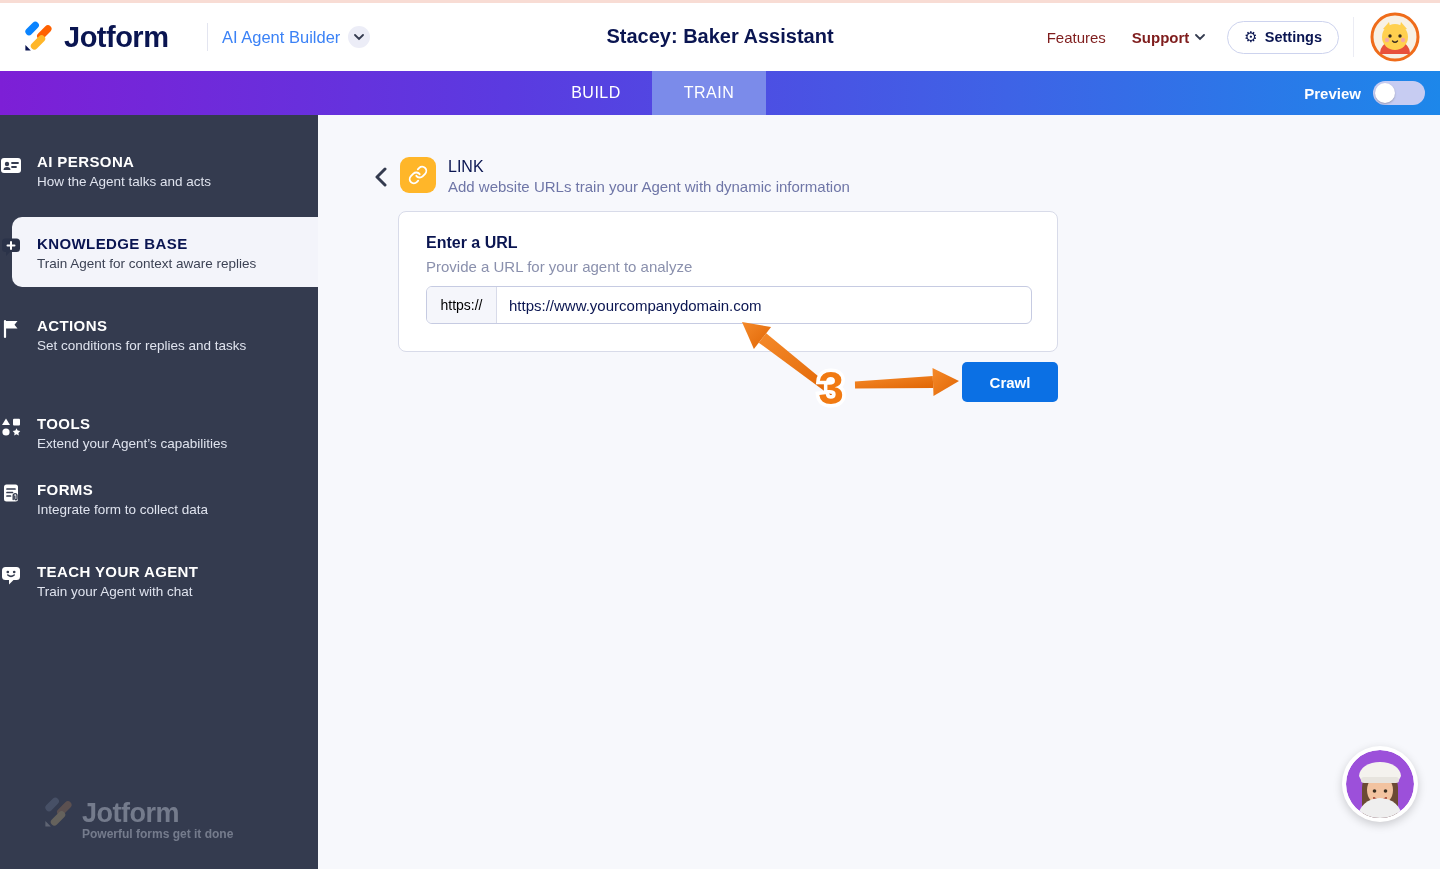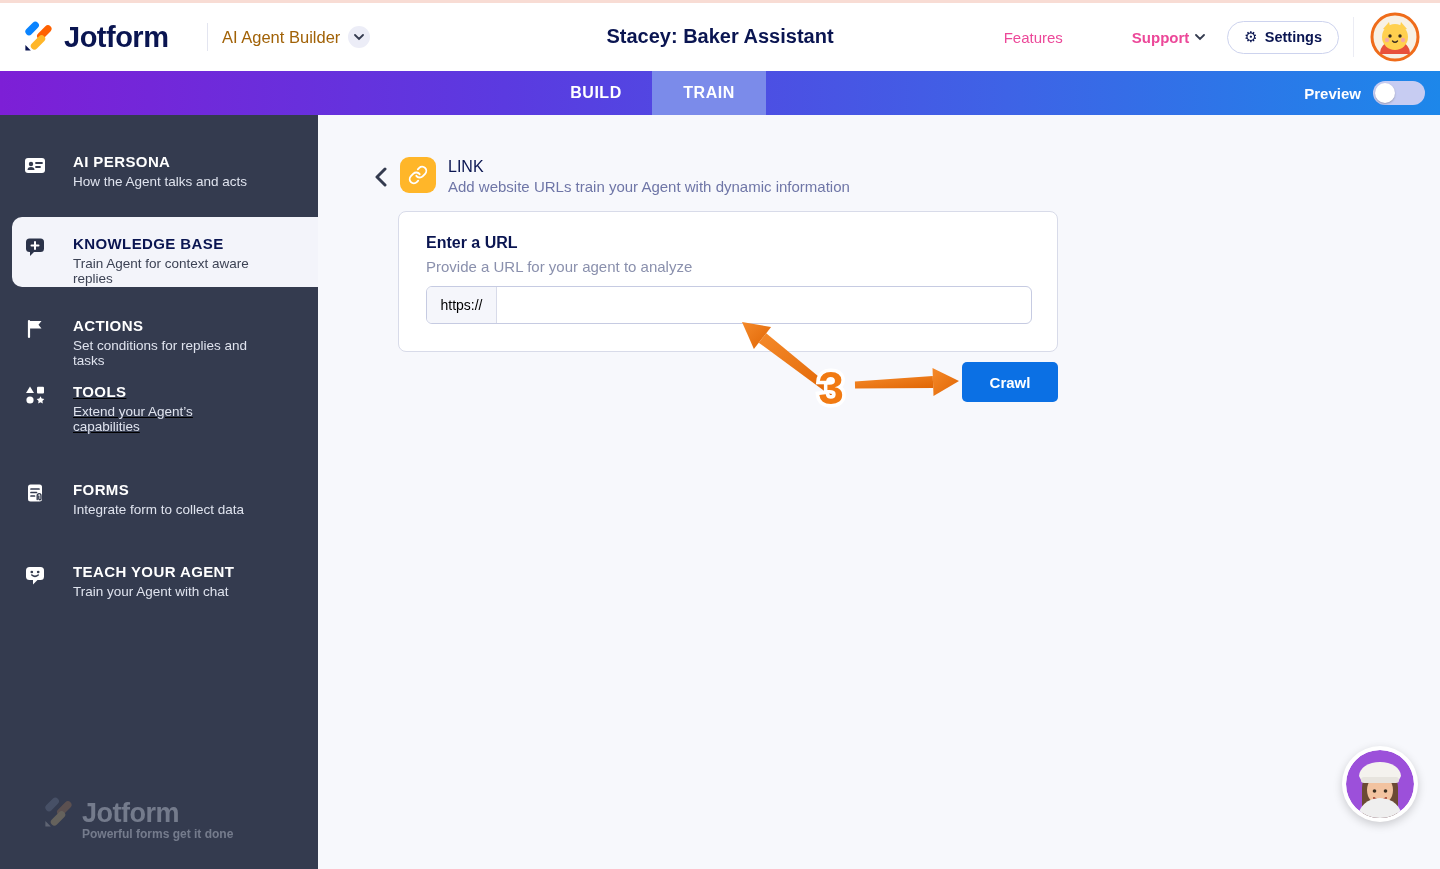--- a/index.html
+++ b/index.html
@@ -8,52 +8,52 @@
 
   
   .top-strip { position:absolute; top:0; left:0; width:1440px; height:3px; background:#f8dcd4; }
 
   
   .topbar { position:absolute; top:3px; left:0; width:1440px; height:68px; background:#fff; }
   .logo-wrap { position:absolute; left:20px; top:16px; display:flex; align-items:center; gap:8px; }
   .logo-text { font-size:29px; font-weight:bold; color:#0a1551; letter-spacing:-0.5px; }
   .hdr-divider { position:absolute; left:207px; top:20px; width:1px; height:28px; background:#e3e5f0; }
   .product { position:absolute; left:222px; top:0; height:68px; display:flex; align-items:center; gap:8px;
-             font-size:16.5px; color:#a16207; cursor:pointer; }
+             font-size:16.5px; color:#3b82f6; cursor:pointer; }
   .chev-circle { width:22px; height:22px; border-radius:50%; background:#ecedf7; display:flex;
                  align-items:center; justify-content:center; }
   .agent-title { position:absolute; left:0; right:0; top:22px; text-align:center;
                  font-size:20px; font-weight:bold; color:#0a1551; }
   .hdr-right { position:absolute; right:20px; top:0; height:68px; display:flex; align-items:center; }
-  .hdr-link { font-size:15px; color:#ec4899; cursor:pointer;margin-left:43px; }
+  .hdr-link { font-size:15px; color:#7f1d1d; cursor:pointer; }
   .hdr-link.features { margin-right:26px; }
   .support-wrap { display:flex; align-items:center; gap:6px; margin-right:22px; cursor:pointer;font-weight:bold; }
   .settings-btn { display:flex; align-items:center; gap:7px; height:33px; padding:0 16px;
                   border:1px solid #cdd3ee; border-radius:17px; background:#fff;
                   font-size:14.5px; font-weight:bold; color:#0a1551; cursor:pointer; }
   .gear-glyph { font-family:"DejaVu Sans", sans-serif; font-size:15px; line-height:1; color:#0a1551; }
   .hdr-vsep { width:1px; height:40px; background:#ebecf4; margin:0 16px 0 14px; }
 
   
   .tabbar { position:absolute; top:71px; left:0; width:1440px; height:44px;
             background:linear-gradient(90deg,#7d1fd6 0%, #5b3ae0 35%, #3e63e6 70%, #1d87ea 100%); }
   .tab { position:absolute; top:0; height:44px; line-height:44px; text-align:center;
-         color:#fff; font-weight:bold; font-size:16px; letter-spacing:0.5px; cursor:pointer; }
+         color:#fff; font-weight:normal; font-size:16px; letter-spacing:0.5px; cursor:pointer; }
   .tab-build   { left:540px; width:112px; }
   .tab-train   { left:652px; width:114px; background:#7b8bea; }
   .tab-publish { left:766px; width:132px; }
   .preview-wrap { position:absolute; right:15px; top:0; height:44px; display:flex; align-items:center; gap:12px; }
   .preview-label { color:#fff; font-weight:bold; font-size:15px; }
   .toggle { width:52px; height:24px; border-radius:12px; background:#c7ccf2; position:relative; cursor:pointer; }
   .toggle .knob { position:absolute; left:2px; top:2px; width:20px; height:20px; border-radius:50%;
                   background:#fff; box-shadow:0 1px 2px rgba(0,0,0,.25); }
 
   
   .sidebar { position:absolute; top:115px; left:0; width:318px; height:754px; background:#343b4f; }
-  .side-item { position:absolute; left:0; width:258px; display:flex; gap:27px; padding-left:24px;
+  .side-item { position:absolute; left:0; width:258px; display:flex; gap:15px; 
                align-items:flex-start; cursor:pointer; }
   .side-item .icn { width:22px; height:22px; flex:0 0 22px; margin-top:1px; }
   .side-item .t { font-size:15px; font-weight:bold; color:#fff; letter-spacing:0.4px; }
   .side-item .s { font-size:13.5px; color:#dfe3ee; margin-top:4px; }
   .side-active-bg { position:absolute; left:12px; top:102px; width:306px; height:70px;
                     background:#f3f4fa; border-radius:10px 0 0 10px; }
   .side-item.active { top:120px; }
   .side-item.active .t { color:#0a1551; }
   .side-item.active .s { color:#3c4254; }
   .side-footer { position:absolute; left:40px; top:680px; opacity:0.55; }
@@ -190,21 +190,21 @@
     <svg class="icn" viewBox="0 0 22 22">
       <polygon points="5,3 17.5,3 14.5,6.8 17.5,10.5 5,10.5" fill="#fff"></polygon>
       <line x1="5" y1="3" x2="5" y2="19" stroke="#fff" stroke-width="2.2" stroke-linecap="round"></line>
     </svg>
     <div class="txt">
       <div class="t">ACTIONS</div>
       <div class="s">Set conditions for replies and tasks</div>
     </div>
   </div>
 
-  <div class="side-item" style="top:268px;text-decoration:underline;">
+  <div class="side-item" style="top:300px;">
     <svg class="icn" viewBox="0 0 22 22">
       <polygon points="6,2.5 10,9 2,9" fill="#fff"></polygon>
       <rect x="13" y="2.8" width="7" height="6.6" rx="1" fill="#fff"></rect>
       <circle cx="6" cy="16" r="3.6" fill="#fff"></circle>
       <path d="M16.5,12.2 l1.2,2.4 2.6,0.4 -1.9,1.9 0.45,2.6 -2.35,-1.25 -2.35,1.25 0.45,-2.6 -1.9,-1.9 2.6,-0.4 z" fill="#fff"></path>
     </svg>
     <div class="txt">
       <div class="t">TOOLS</div>
       <div class="s">Extend your Agent’s capabilities</div>
     </div>
@@ -267,20 +267,21 @@
     </svg>
   </div>
   <div class="section-title">LINK</div>
   <div class="section-desc">Add website URLs train your Agent with dynamic information</div>
 
   <section class="card">
     <div class="card-title">Enter a URL</div>
     <div class="card-sub">Provide a URL for your agent to analyze</div>
     <div class="url-row">
       <div class="url-prefix">https://</div>
+      <input class="url-input" type="text" value="https://www.yourcompanydomain.com" style="">
     </div>
   </section>
 
   <button class="crawl-btn">Crawl</button>
 
   <svg class="anno-overlay" viewBox="0 0 1122 754">
     <defs>
       <linearGradient id="arrowGrad" x1="0" y1="0" x2="1" y2="1">
         <stop offset="0" stop-color="#f58a2a"></stop>
           <stop offset="1" stop-color="#e06504"></stop>

